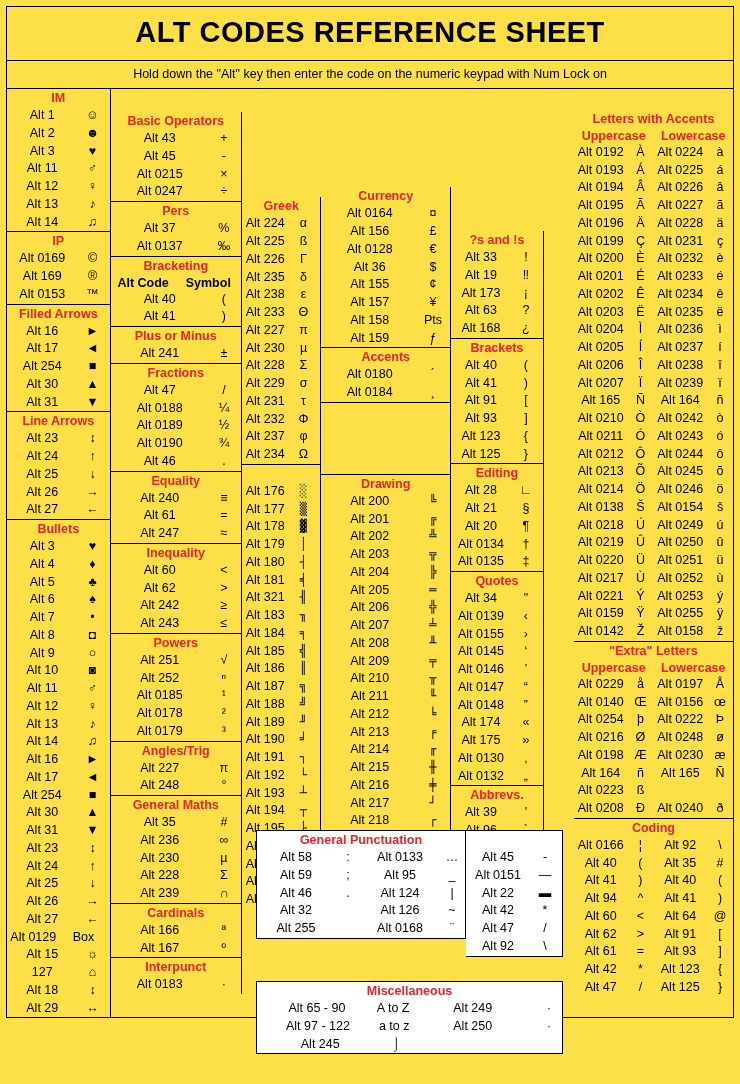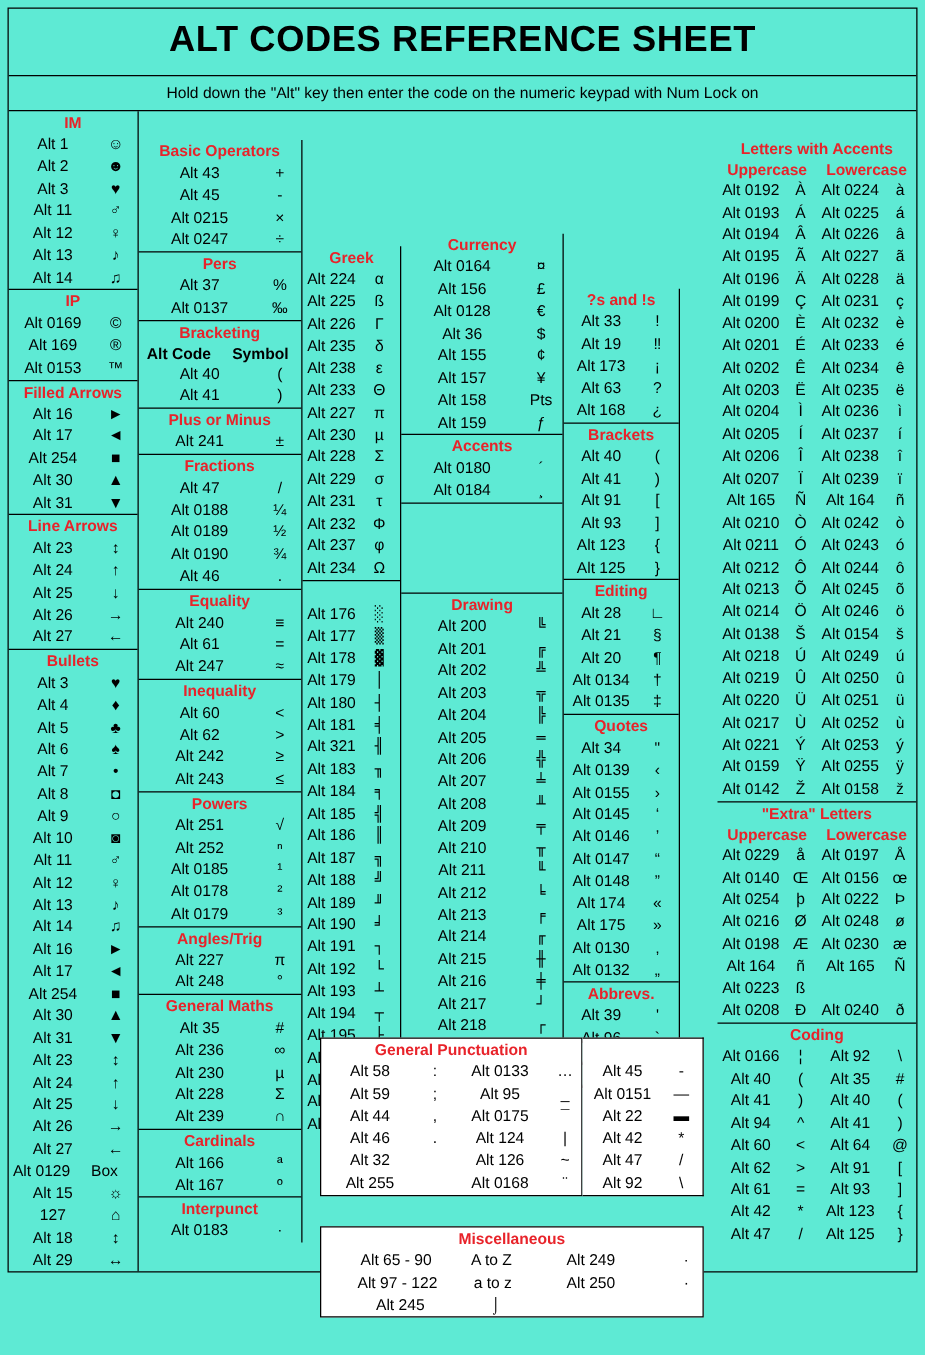--- a/index.html
+++ b/index.html
@@ -5,21 +5,21 @@
   * { box-sizing: border-box; }
   html, body {
     margin: 0; padding: 0;
     background: #ffffff;
     font-family: "Liberation Sans", sans-serif;
   }
   #sheet {
     width: 740px;
     height: 1084px;
     position: relative;
-    background: #5eead4;
+    background: #fde047;
     padding: 6px 6px 4px 6px;
   }
   .outer {
     border: 1px solid #000;
     width: 728px;
   }
   .title-bar {
     border-bottom: 1px solid #000;
     text-align: center;
     padding: 9px 0 11px 0;
@@ -1476,30 +1476,20 @@
           <span class="code">Alt 59</span>
           <span class="sym">;</span>
         </span>
         <span class="half">
           <span class="code">Alt 95</span>
           <span class="sym">_</span>
         </span>
       </div>
     <div class="row2">
         <span class="half">
-          <span class="code">Alt 44</span>
-          <span class="sym">,</span>
-        </span>
-        <span class="half">
-          <span class="code">Alt 0175</span>
-          <span class="sym">¯</span>
-        </span>
-      </div>
-    <div class="row2">
-        <span class="half">
           <span class="code">Alt 46</span>
           <span class="sym">.</span>
         </span>
         <span class="half">
           <span class="code">Alt 124</span>
           <span class="sym">|</span>
         </span>
       </div>
     <div class="row2">
         <span class="half">

